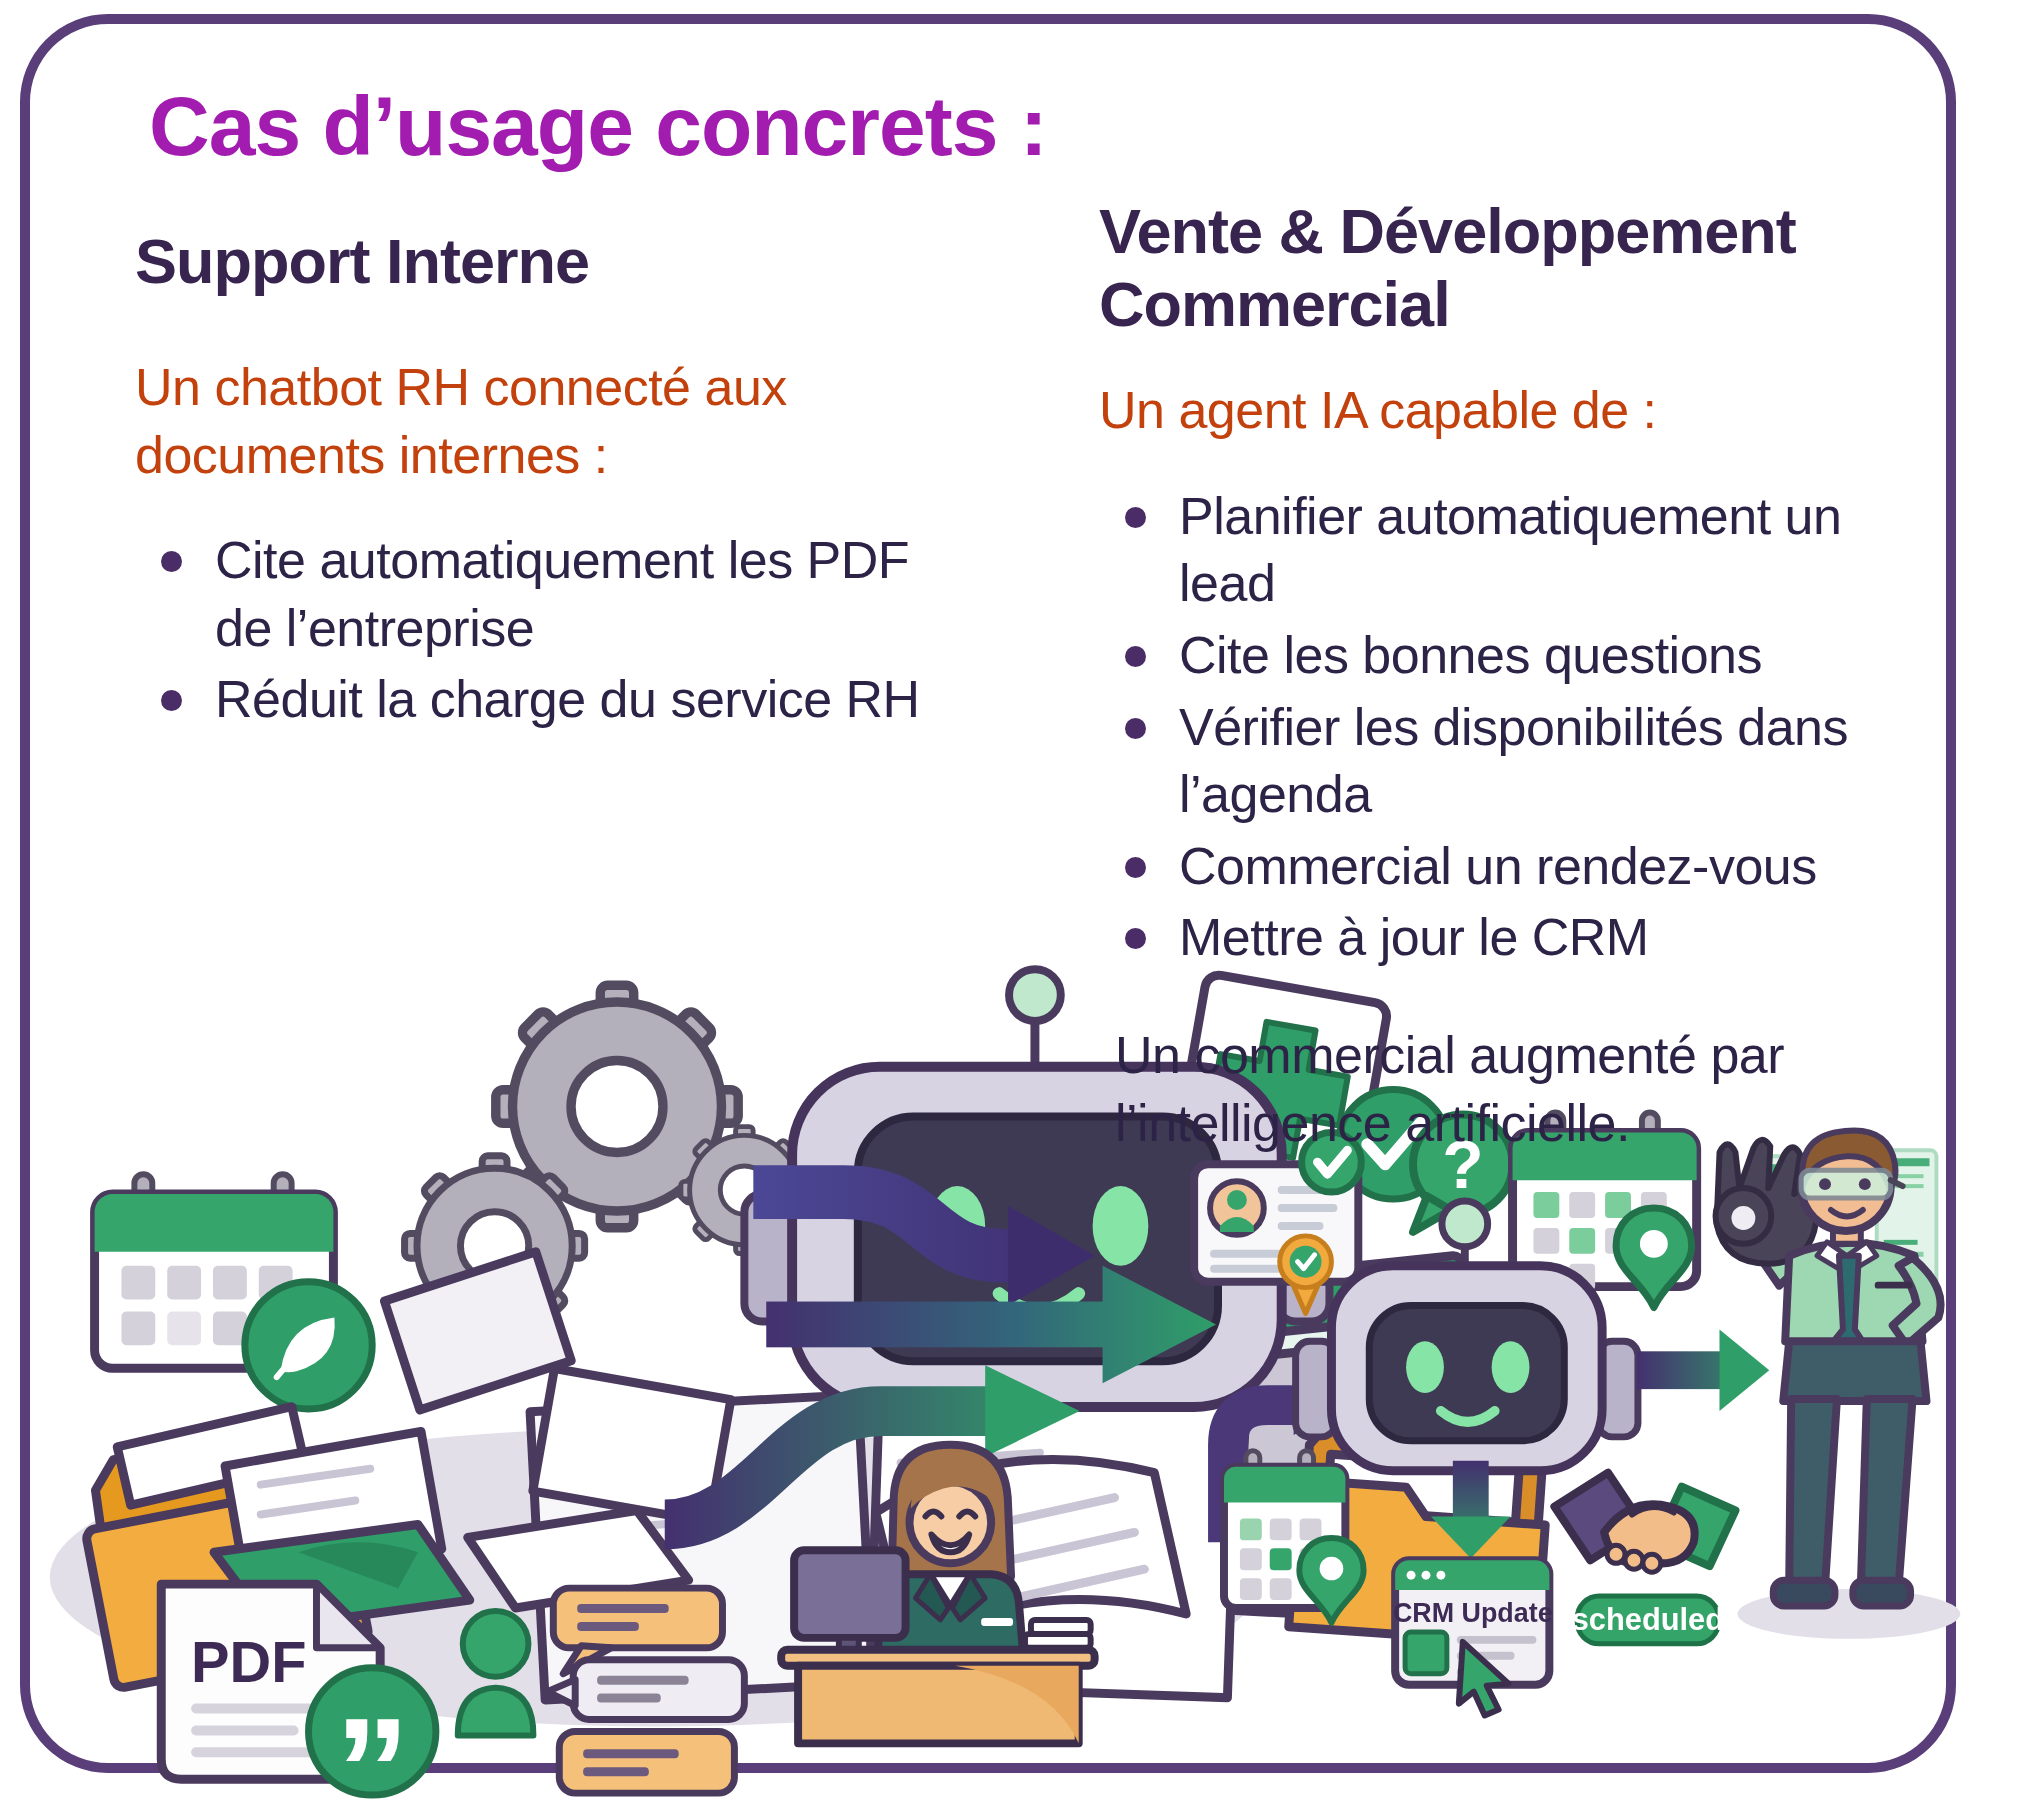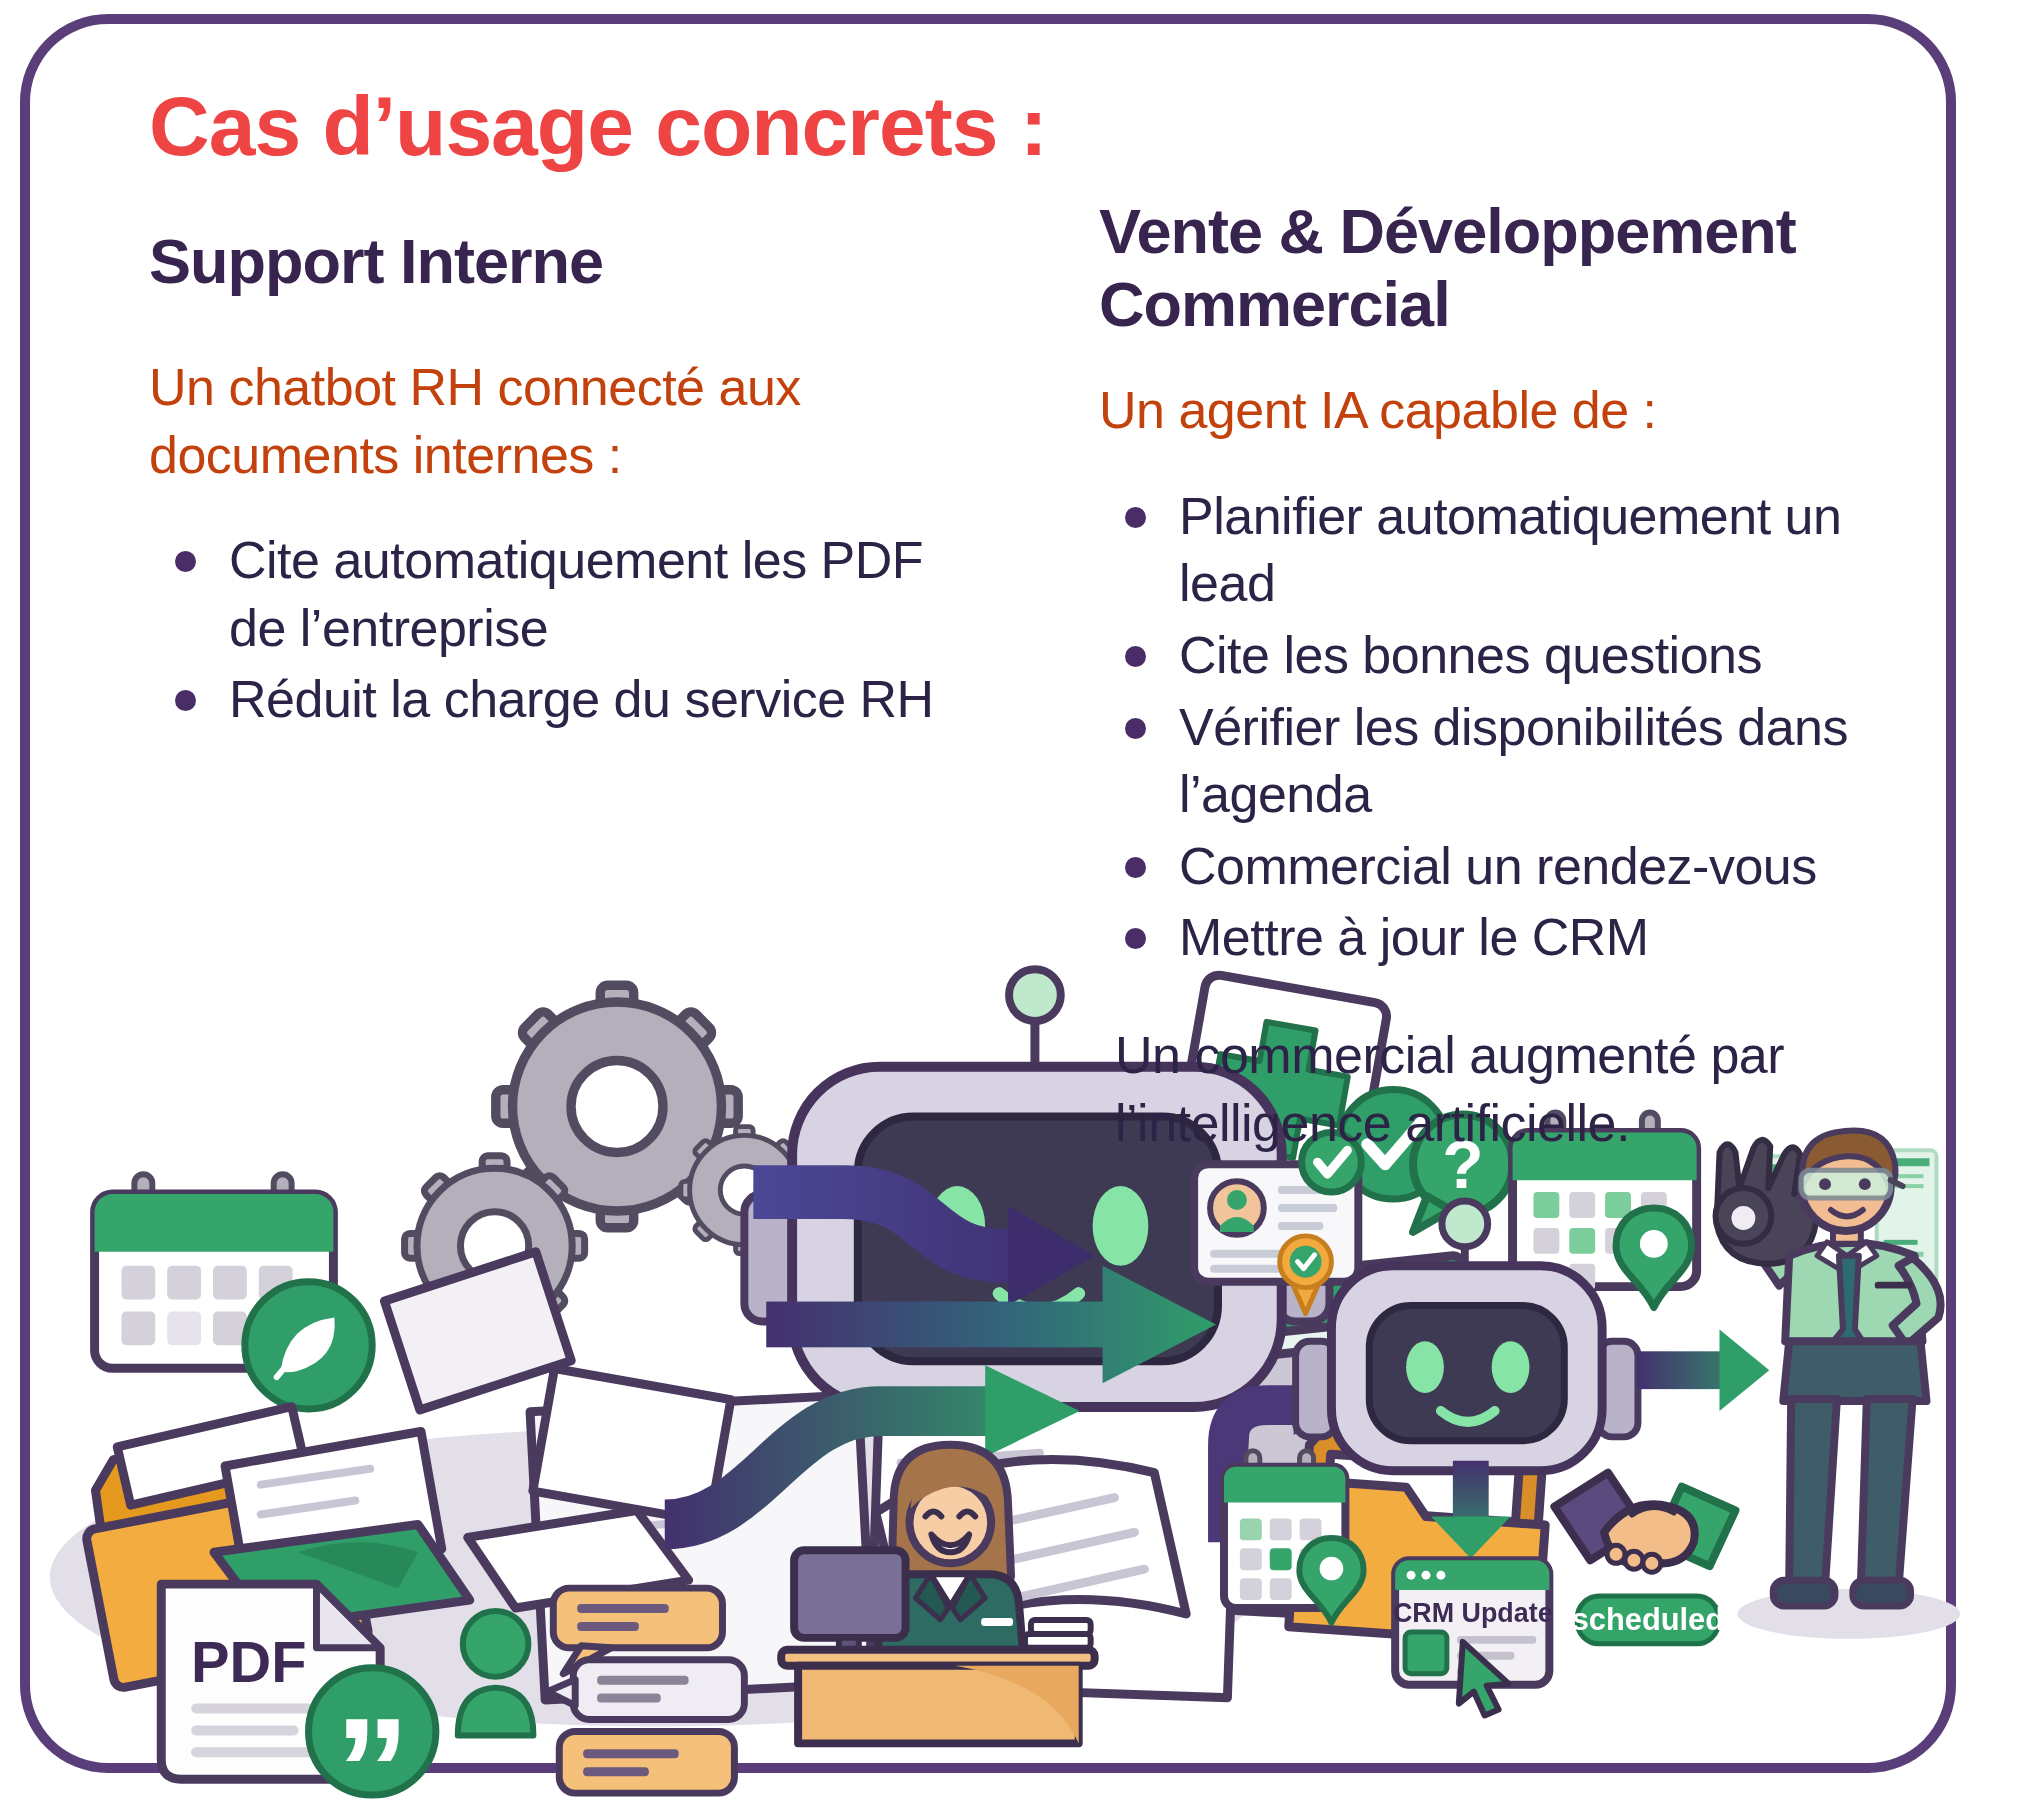--- a/index.html
+++ b/index.html
@@ -6,24 +6,24 @@
   #page{
     position:relative;width:2038px;height:1815px;background:#ffffff;overflow:hidden;
     font-family:"Liberation Sans",sans-serif;color:#2c2347;
   }
   #frame{
     position:absolute;left:20px;top:14px;width:1936px;height:1759px;
     border:10px solid #5a3e7a;border-radius:88px;background:#ffffff;box-sizing:border-box;
   }
   #page-title{
     position:absolute;left:149px;top:78px;margin:0;
-    font-size:84px;font-weight:700;color:#ef4444;letter-spacing:-1px;
+    font-size:84px;font-weight:700;color:#a21caf;letter-spacing:-1px;
   }
   .col{position:absolute;z-index:3;}
-  #col-left{left:149px;top:225px;width:786px;}
+  #col-left{left:135px;top:225px;width:786px;}
   #col-right{left:1099px;top:195px;width:836px;}
   .col h2{
     margin:0;font-size:63px;font-weight:700;color:#38254f;line-height:1.16;letter-spacing:-1px;
   }
   .col p.intro{
     margin:56px 0 0 0;font-size:52px;line-height:1.3;color:#c2410c;letter-spacing:-0.5px;
   }
   #col-right p.intro{margin-top:36px;}
   .col ul{
     list-style:none;margin:38px 0 0 0;padding:0;font-size:52px;line-height:1.3;

